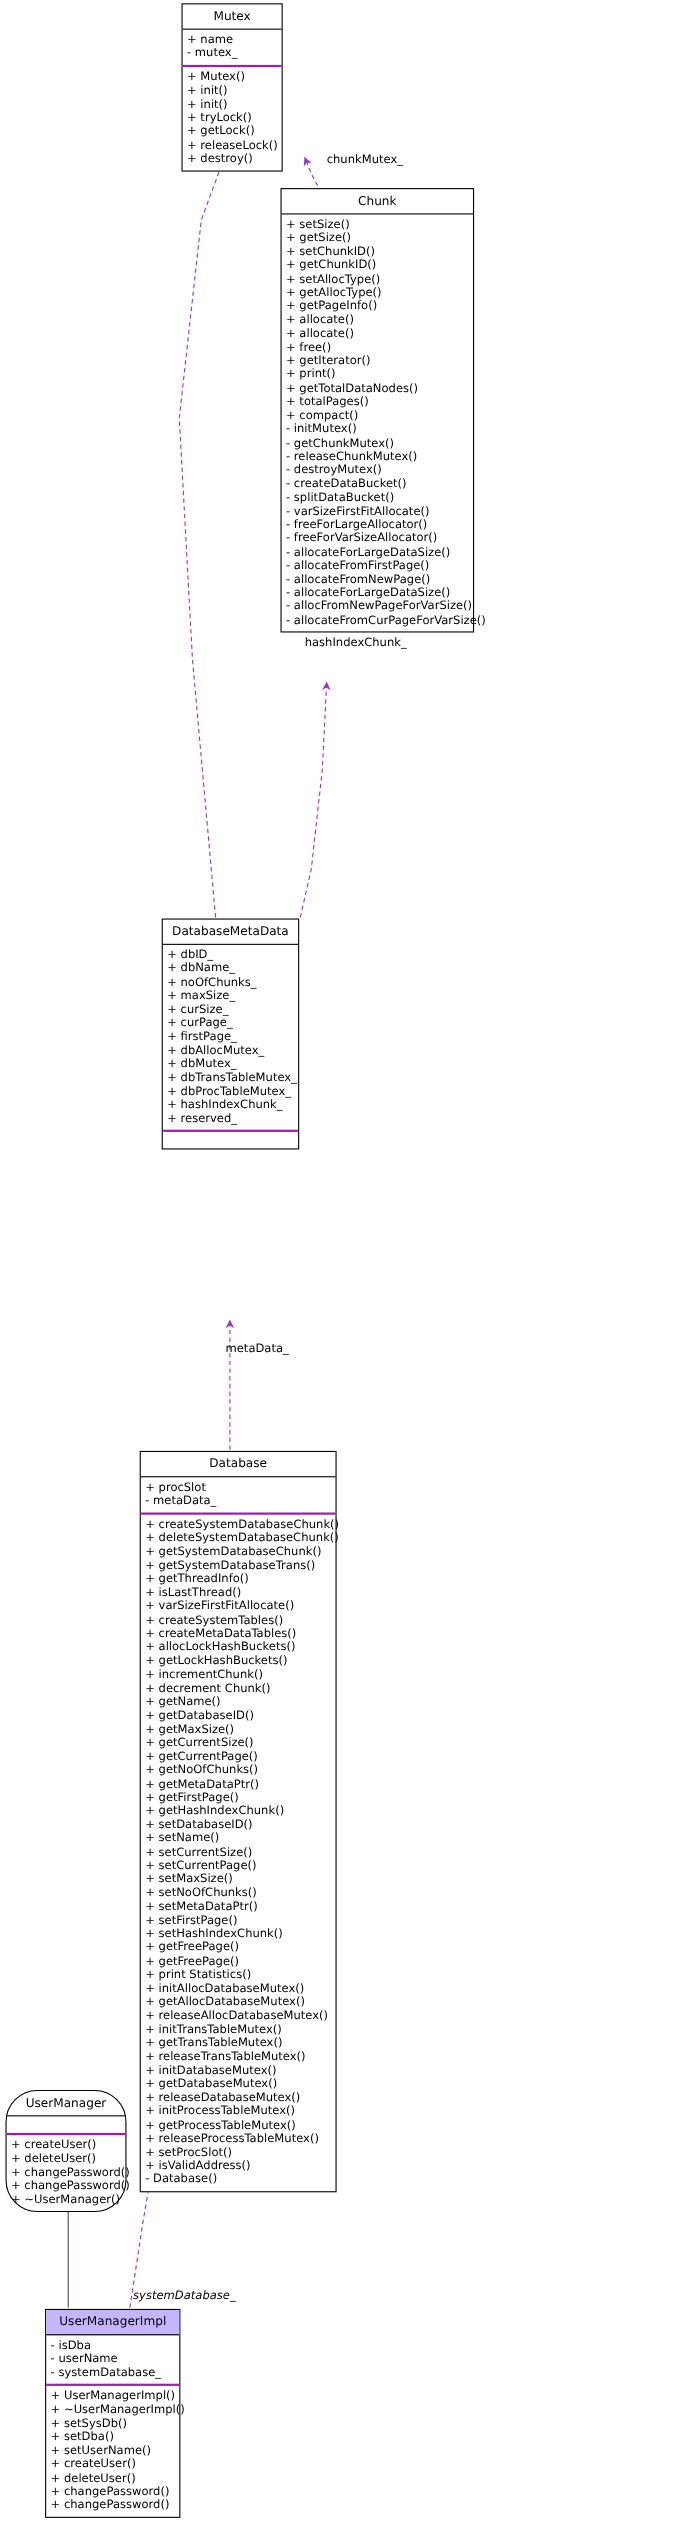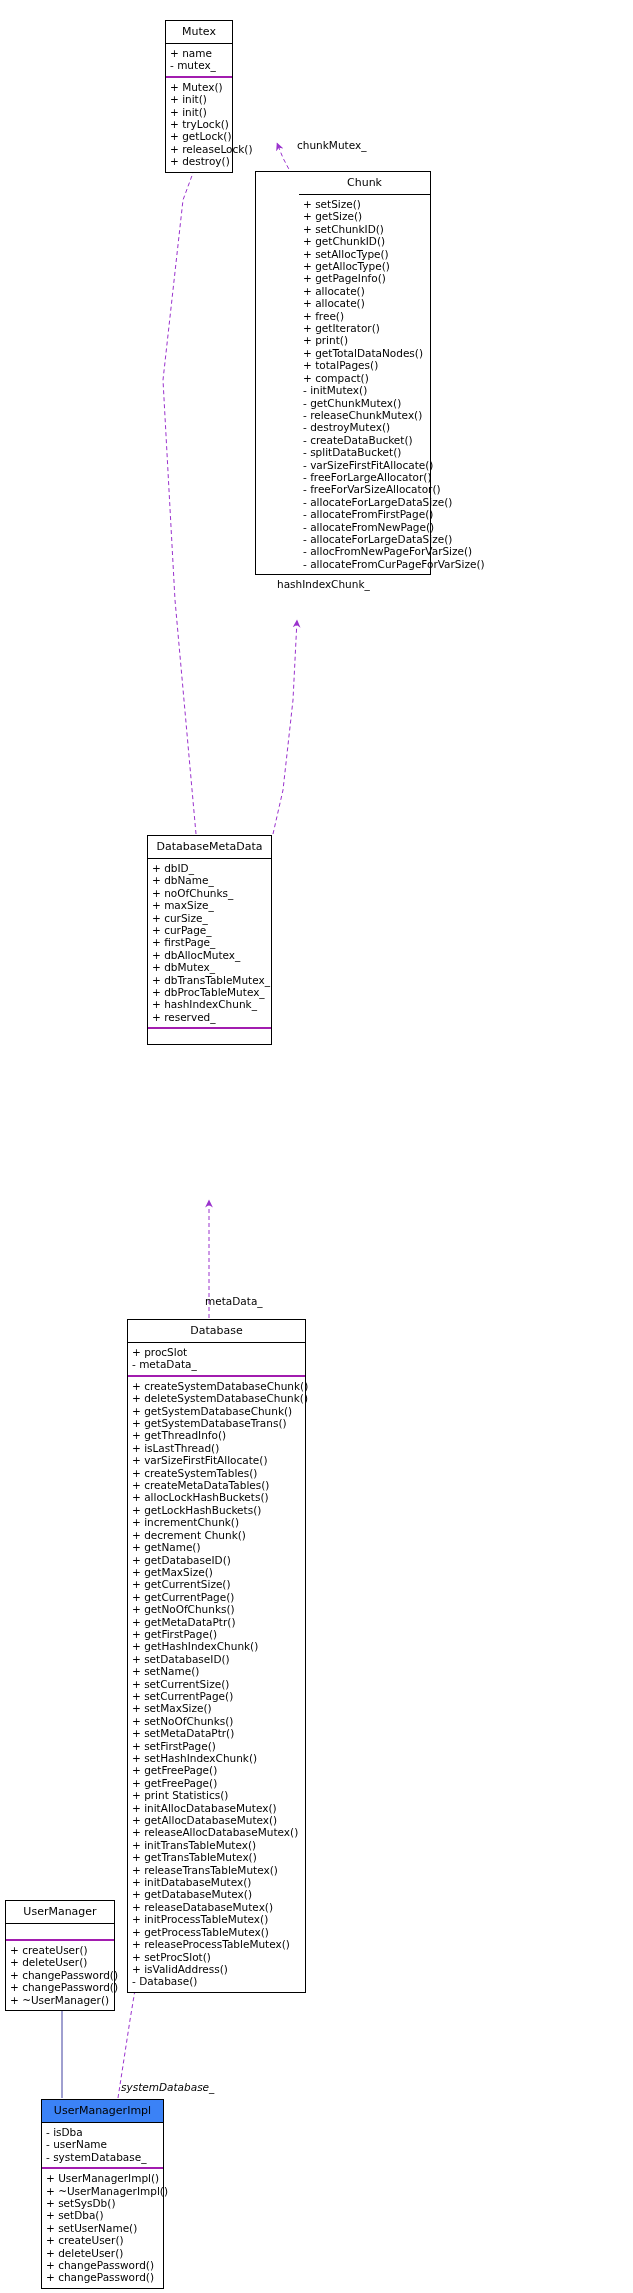--- a/index.html
+++ b/index.html
@@ -39,38 +39,38 @@
 
     <path d="M273,834 L283,790 L293,700 L297,620" fill="none" stroke="#9a32cd" stroke-width="1" stroke-dasharray="4,3" marker-end="url(#arrow-usage)"></path>
 
     <path d="M209,1318 L209,1248 L209,1200" fill="none" stroke="#9a32cd" stroke-width="1" stroke-dasharray="4,3" marker-end="url(#arrow-usage)"></path>
 
     <path d="M118,2098 L130,2020 L140,1960" fill="none" stroke="#9a32cd" stroke-width="1" stroke-dasharray="4,3" marker-end="url(#arrow-usage)"></path>
 
     <path d="M62,2098 L62,1985" fill="none" stroke="#4040a0" stroke-width="1" marker-end="url(#arrow-inherit)"></path>
   </svg>
 
-  <div class="uml-class" style="left:165px;top:20px;width:68px;">
+  <div class="uml-class" style="left:165px;top:3px;width:92px;">
     <div class="uml-title">Mutex</div>
     <div class="uml-attrs">
       <div class="mem">+ name</div>
       <div class="mem">- mutex_</div>
     </div>
     <div class="uml-ops">
       <div class="mem">+ Mutex()</div>
       <div class="mem">+ init()</div>
       <div class="mem">+ init()</div>
       <div class="mem">+ tryLock()</div>
       <div class="mem">+ getLock()</div>
       <div class="mem">+ releaseLock()</div>
       <div class="mem">+ destroy()</div>
     </div>
   </div>
 
-  <div class="uml-class" style="left:255px;top:171px;width:176px;padding-left:43px;">
+  <div class="uml-class" style="left:255px;top:171px;width:176px;">
     <div class="uml-title">Chunk</div>
     <div class="uml-ops">
       <div class="mem">+ setSize()</div>
       <div class="mem">+ getSize()</div>
       <div class="mem">+ setChunkID()</div>
       <div class="mem">+ getChunkID()</div>
       <div class="mem">+ setAllocType()</div>
       <div class="mem">+ getAllocType()</div>
       <div class="mem">+ getPageInfo()</div>
       <div class="mem">+ allocate()</div>
@@ -171,34 +171,34 @@
       <div class="mem">+ releaseDatabaseMutex()</div>
       <div class="mem">+ initProcessTableMutex()</div>
       <div class="mem">+ getProcessTableMutex()</div>
       <div class="mem">+ releaseProcessTableMutex()</div>
       <div class="mem">+ setProcSlot()</div>
       <div class="mem">+ isValidAddress()</div>
       <div class="mem">- Database()</div>
     </div>
   </div>
 
-  <div class="uml-class" style="left:5px;top:1900px;width:110px;">
+  <div class="uml-class" style="left:5px;top:1900px;width:110px;border-radius:29px;">
     <div class="uml-title">UserManager</div>
     <div class="uml-attrs" style="height:8px;"></div>
     <div class="uml-ops">
       <div class="mem">+ createUser()</div>
       <div class="mem">+ deleteUser()</div>
       <div class="mem">+ changePassword()</div>
       <div class="mem">+ changePassword()</div>
       <div class="mem">+ ~UserManager()</div>
     </div>
   </div>
 
   <div class="uml-class" style="left:41px;top:2099px;width:123px;">
-    <div class="uml-title" style="background:#3b82f6;">UserManagerImpl</div>
+    <div class="uml-title" style="background:#c4b5fd;">UserManagerImpl</div>
     <div class="uml-attrs">
       <div class="mem">- isDba</div>
       <div class="mem">- userName</div>
       <div class="mem">- systemDatabase_</div>
     </div>
     <div class="uml-ops">
       <div class="mem">+ UserManagerImpl()</div>
       <div class="mem">+ ~UserManagerImpl()</div>
       <div class="mem">+ setSysDb()</div>
       <div class="mem">+ setDba()</div>
@@ -208,17 +208,17 @@
       <div class="mem">+ changePassword()</div>
       <div class="mem">+ changePassword()</div>
     </div>
   </div>
 
   <div class="edge-label" style="left:297px;top:139px;">chunkMutex_</div>
 
 
   <div class="edge-label" style="left:277px;top:578px;">hashIndexChunk_</div>
 
-  <div class="edge-label" style="left:205px;top:1295px;">metaData_</div>
+  <div class="edge-label" style="left:205px;top:1220px;">metaData_</div>
 
   <div class="edge-label" style="left:121px;top:2081px;font-style:italic;">systemDatabase_</div>
 
 </div>
 
 </body></html>

